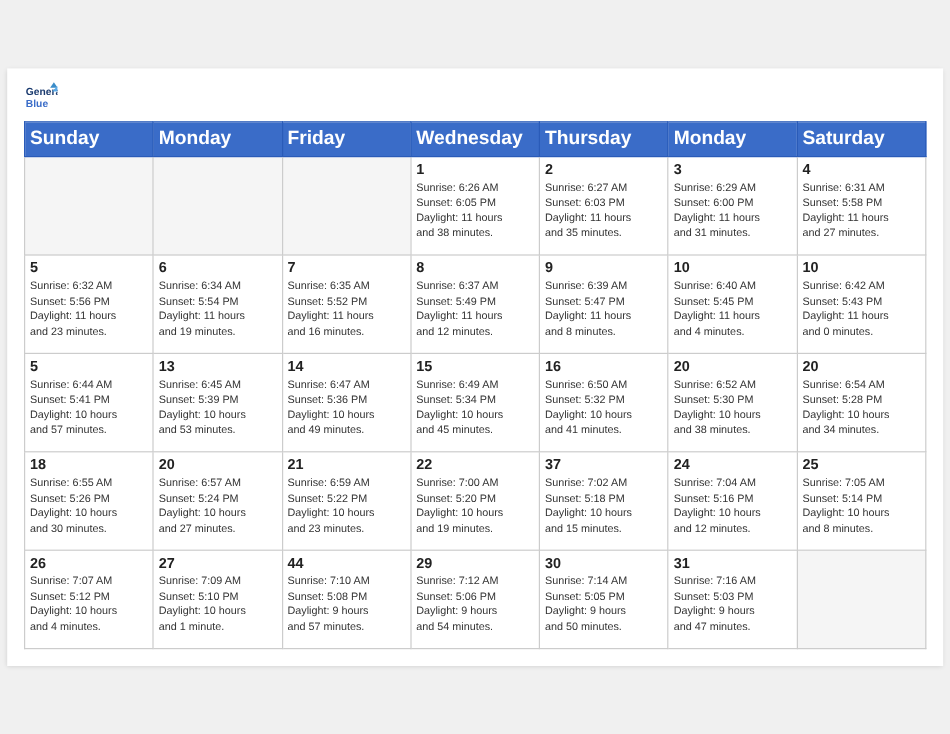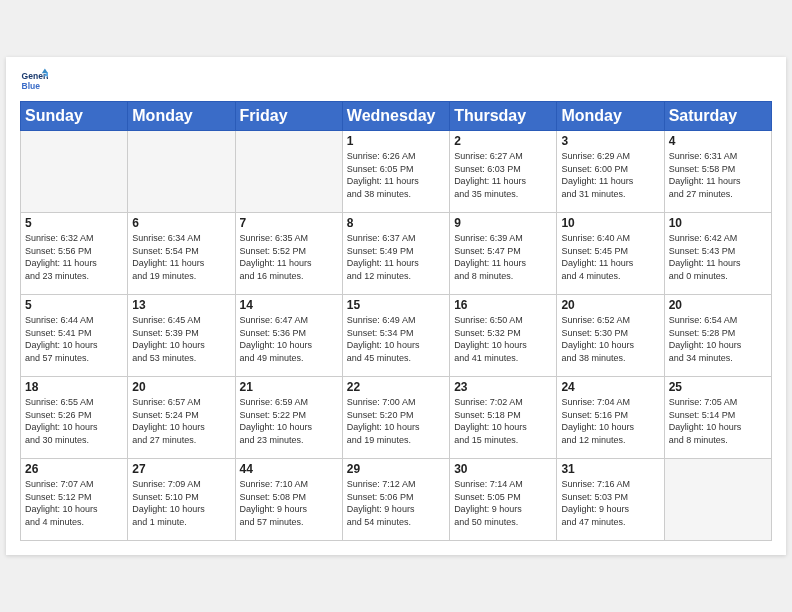--- a/index.html
+++ b/index.html
@@ -220,21 +220,21 @@
           </td>
           <td>
             <div class="day-number">21</div>
             <div class="day-info">Sunrise: 6:59 AM<br>Sunset: 5:22 PM<br>Daylight: 10 hours<br>and 23 minutes.</div>
           </td>
           <td>
             <div class="day-number">22</div>
             <div class="day-info">Sunrise: 7:00 AM<br>Sunset: 5:20 PM<br>Daylight: 10 hours<br>and 19 minutes.</div>
           </td>
           <td>
-            <div class="day-number">23</div>
+            <div class="day-number">37</div>
             <div class="day-info">Sunrise: 7:02 AM<br>Sunset: 5:18 PM<br>Daylight: 10 hours<br>and 15 minutes.</div>
           </td>
           <td>
             <div class="day-number">24</div>
             <div class="day-info">Sunrise: 7:04 AM<br>Sunset: 5:16 PM<br>Daylight: 10 hours<br>and 12 minutes.</div>
           </td>
           <td>
             <div class="day-number">25</div>
             <div class="day-info">Sunrise: 7:05 AM<br>Sunset: 5:14 PM<br>Daylight: 10 hours<br>and 8 minutes.</div>
           </td>

